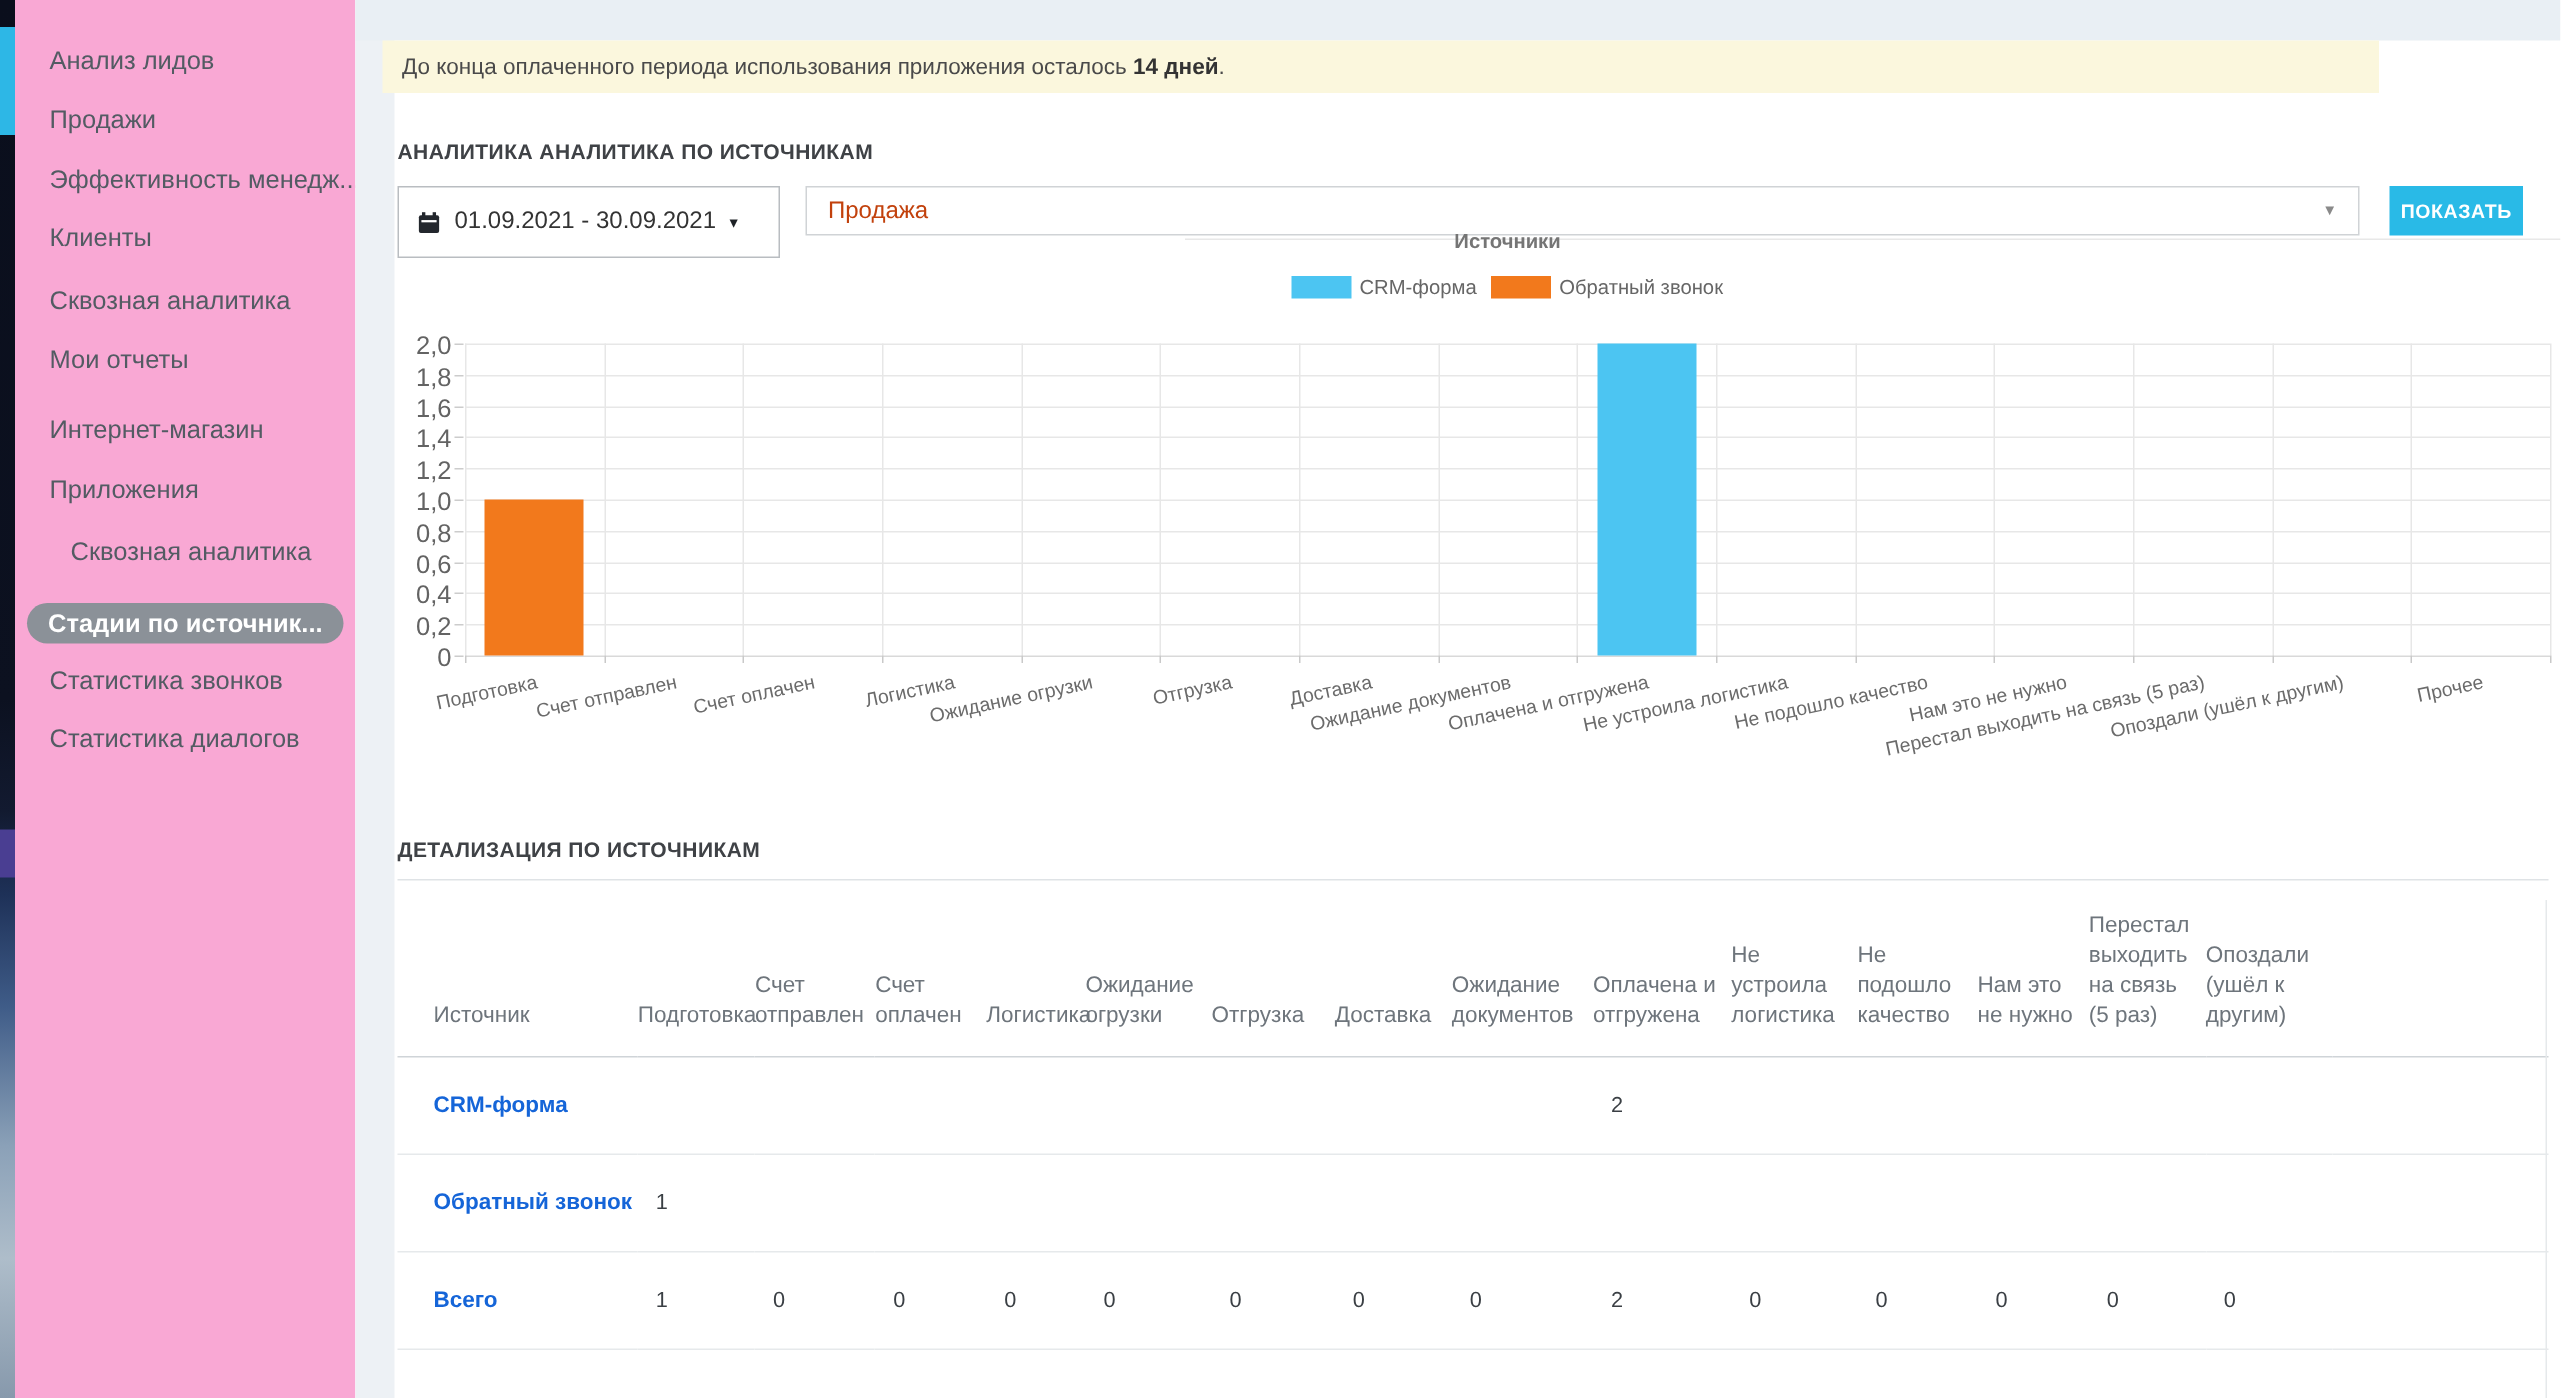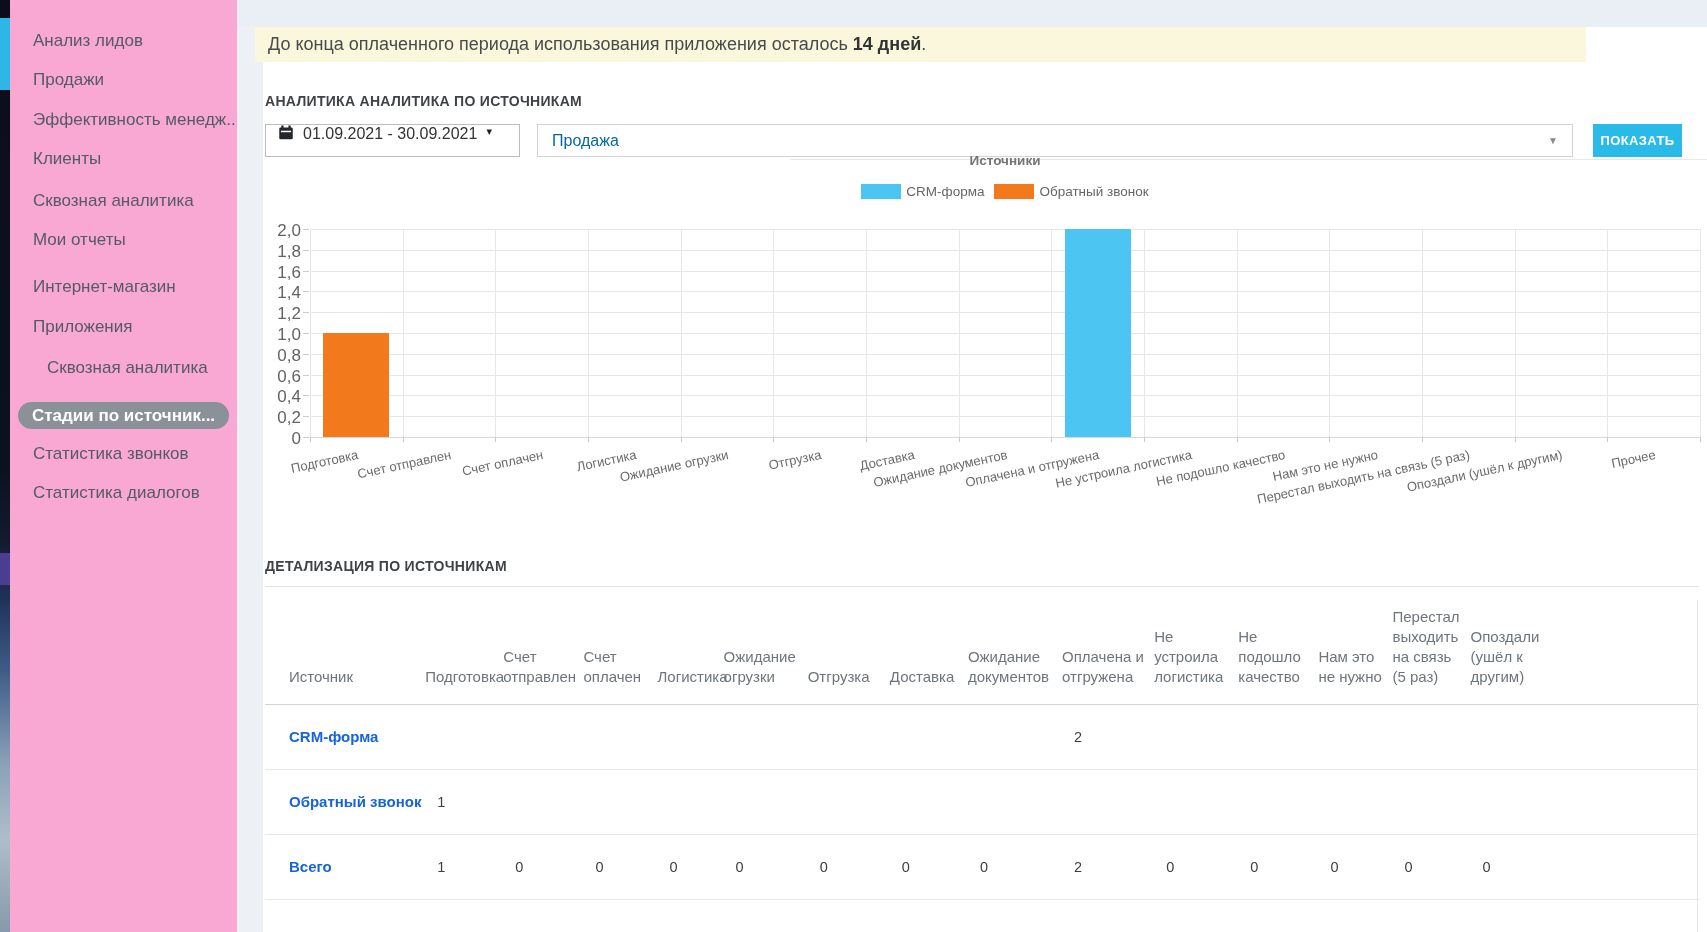--- a/index.html
+++ b/index.html
@@ -19,34 +19,34 @@
   .side-item.indent { left:37px; }
   .side-item.active { left:8px; background:#8b9198; color:#fff; font-weight:bold;
     border-radius:14px; height:27px; line-height:27px; padding:0 14px; }
 
   
   .content { position:absolute; left:237px; top:0; width:1470px; height:932px; background:#fff; }
   .gutter  { position:absolute; left:0; top:0; width:26px; height:932px; background:#edf1f5; }
   .topband { position:absolute; left:0; top:0; width:1470px; height:27px; background:#e9eff4; }
 
   .notice { position:absolute; left:18px; top:27px; width:1331px; height:35px; background:#fbf7dd;
-    font-size:18px; color:#4a4a4a; line-height:35px; padding-left:13px; }
+    font-size:15px; color:#4a4a4a; line-height:35px; padding-left:13px; }
   .notice b { color:#333; }
 
   .sec-title { position:absolute; left:28px; font-size:14px; font-weight:bold; color:#3f4246; letter-spacing:.3px; }
 
   
-  .datebox { position:absolute; left:28px; top:124px; width:255px; height:33px; border:1px solid #b9bdc1;
-    background:#fff; display:flex; padding-left:12px; cursor:pointer; }
+  .datebox { position:absolute; left:28px; top:124px; width:255px; height:48px; border:1px solid #b9bdc1;
+    background:#fff; display:flex; align-items:center; padding-left:12px; cursor:pointer; }
   .datebox .cal { width:16px; height:15px; margin-right:9px; flex:0 0 auto; }
   .datebox .dtext { font-size:16px; color:#333; }
   .datebox .caret { font-size:11px; color:#1d2126; margin-left:9px; }
   .selectbox { position:absolute; left:300px; top:124px; width:1036px; height:33px; border:1px solid #d0d3d6;
     background:#fff; display:flex; align-items:center; padding:0 14px; cursor:pointer; }
-  .selectbox .stext { font-size:16px; color:#0369a1; flex:1; }
+  .selectbox .stext { font-size:16px; color:#c2410c; flex:1; }
   .selectbox .caret { font-size:10px; color:#8a8a8a; }
   .show-btn { position:absolute; left:1356px; top:124px; width:89px; height:33px; border:none; background:#29bae7;
     color:#fff; font-size:13px; font-weight:bold; letter-spacing:.4px; cursor:pointer;
     font-family:"Liberation Sans","DejaVu Sans",sans-serif; }
 
   
   .chart-topline { position:absolute; left:553px; top:159px; width:917px; border-top:1px solid #e8e8e8; }
   .chart-title { position:absolute; left:73px; top:153px; width:1390px; text-align:center;
     font-size:13.5px; font-weight:bold; color:#757575; }
   .legend { position:absolute; left:73px; top:184px; width:1390px; display:flex; justify-content:center;

